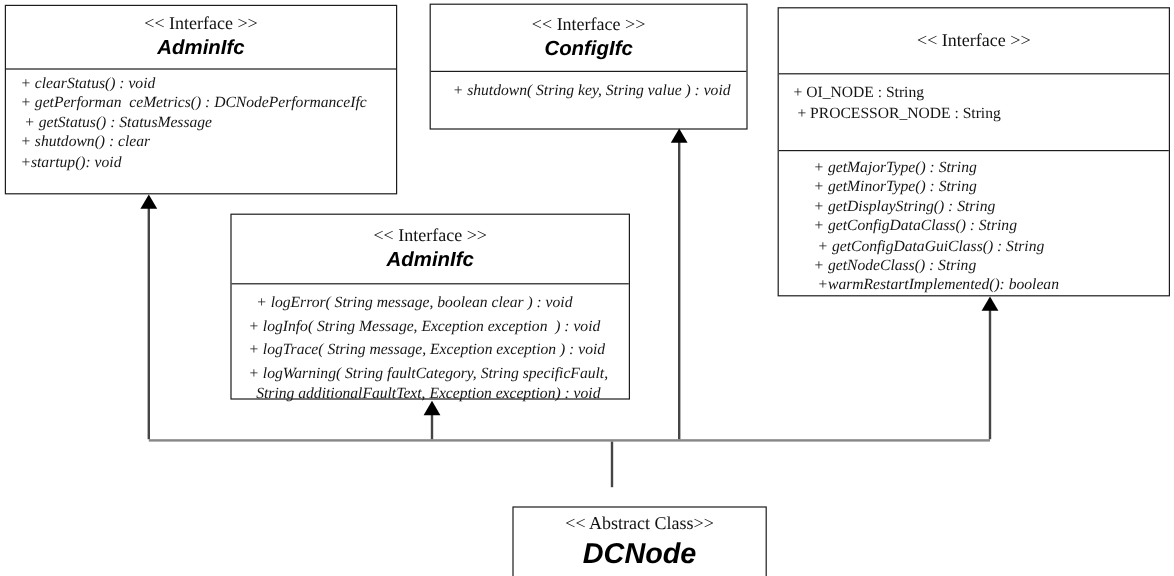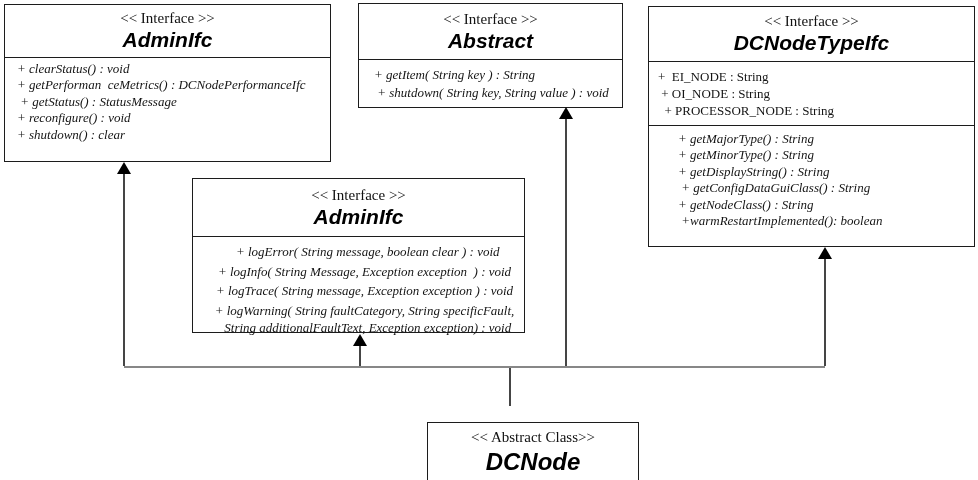--- a/index.html
+++ b/index.html
@@ -36,21 +36,21 @@
   .stereotype {
     font-family: "Liberation Serif", serif;
     font-size: 15px;
     color: #111111;
     white-space: pre;
   }
   .class-name {
     font-family: "Liberation Sans", sans-serif;
     font-weight: bold;
     font-style: italic;
-    font-size: 21px;
+    font-size: 17px;
     color: #000000;
     white-space: pre;
   }
   .members {
     box-sizing: border-box;
     width: 100%;
     font-family: "Liberation Serif", serif;
     font-style: italic;
     font-size: 13px;
     color: #141414;
@@ -79,21 +79,21 @@
     padding: 6px 2px 0 9px;
   }
   #box-nodetype .attrs .line { line-height: 17px; }
   #box-nodetype .ops { padding: 5px 2px 0 9px; }
   #box-nodetype .ops .line { line-height: 16.4px; margin-left: 20px; }
 
   
   #box-logger { left: 192px; top: 178px; width: 333px; height: 155px; }
   #box-logger .uml-header { height: 58px; }
   #box-logger .members { padding: 5px 2px 0 14px; }
-  #box-logger .line { line-height: 19.5px; text-align: center; }
+  #box-logger .line { line-height: 19.5px; }
   #box-logger .line:last-child { line-height: 15px; }
 
   
   #box-dcnode { left: 427px; top: 422px; width: 212px; height: 60px; }
   #box-dcnode .uml-header { height: 100%; gap: 2px; }
   #box-dcnode .class-name { font-size: 24px; }
 
   
   .bus-line {
     position: absolute;
@@ -131,50 +131,48 @@
 
   <div class="uml-box" id="box-admin">
     <div class="uml-header with-sep">
       <div class="stereotype">&lt;&lt; Interface &gt;&gt;</div>
       <div class="class-name">AdminIfc</div>
     </div>
     <div class="members">
       <div class="line">+ clearStatus() : void</div>
       <div class="line">+ getPerforman  ceMetrics() : DCNodePerformanceIfc</div>
       <div class="line"> + getStatus() : StatusMessage</div>
-      <div class="line">+ reconfigure() : void</div>
       <div class="line">+ shutdown() : clear</div>
+      <div class="line">+startup(): void</div>
     </div>
   </div>
 
   <div class="uml-box" id="box-config">
     <div class="uml-header with-sep">
       <div class="stereotype">&lt;&lt; Interface &gt;&gt;</div>
-      <div class="class-name">Abstract</div>
+      <div class="class-name">ConfigIfc</div>
     </div>
     <div class="members">
-      <div class="line">+ getItem( String key ) : String</div>
       <div class="line"> + shutdown( String key, String value ) : void</div>
     </div>
   </div>
 
   <div class="uml-box" id="box-nodetype">
     <div class="uml-header with-sep">
       <div class="stereotype">&lt;&lt; Interface &gt;&gt;</div>
-      <div class="class-name">DCNodeTypeIfc</div>
     </div>
     <div class="members attrs">
-      <div class="line">+  EI_NODE : String</div>
       <div class="line"> + OI_NODE : String</div>
       <div class="line">  + PROCESSOR_NODE : String</div>
     </div>
     <div class="members ops">
       <div class="line">+ getMajorType() : String</div>
       <div class="line">+ getMinorType() : String</div>
       <div class="line">+ getDisplayString() : String</div>
+      <div class="line">+ getConfigDataClass() : String</div>
       <div class="line"> + getConfigDataGuiClass() : String</div>
       <div class="line">+ getNodeClass() : String</div>
       <div class="line"> +warmRestartImplemented(): boolean</div>
     </div>
   </div>
 
   <div class="uml-box" id="box-logger">
     <div class="uml-header with-sep">
       <div class="stereotype">&lt;&lt; Interface &gt;&gt;</div>
       <div class="class-name">AdminIfc</div>

